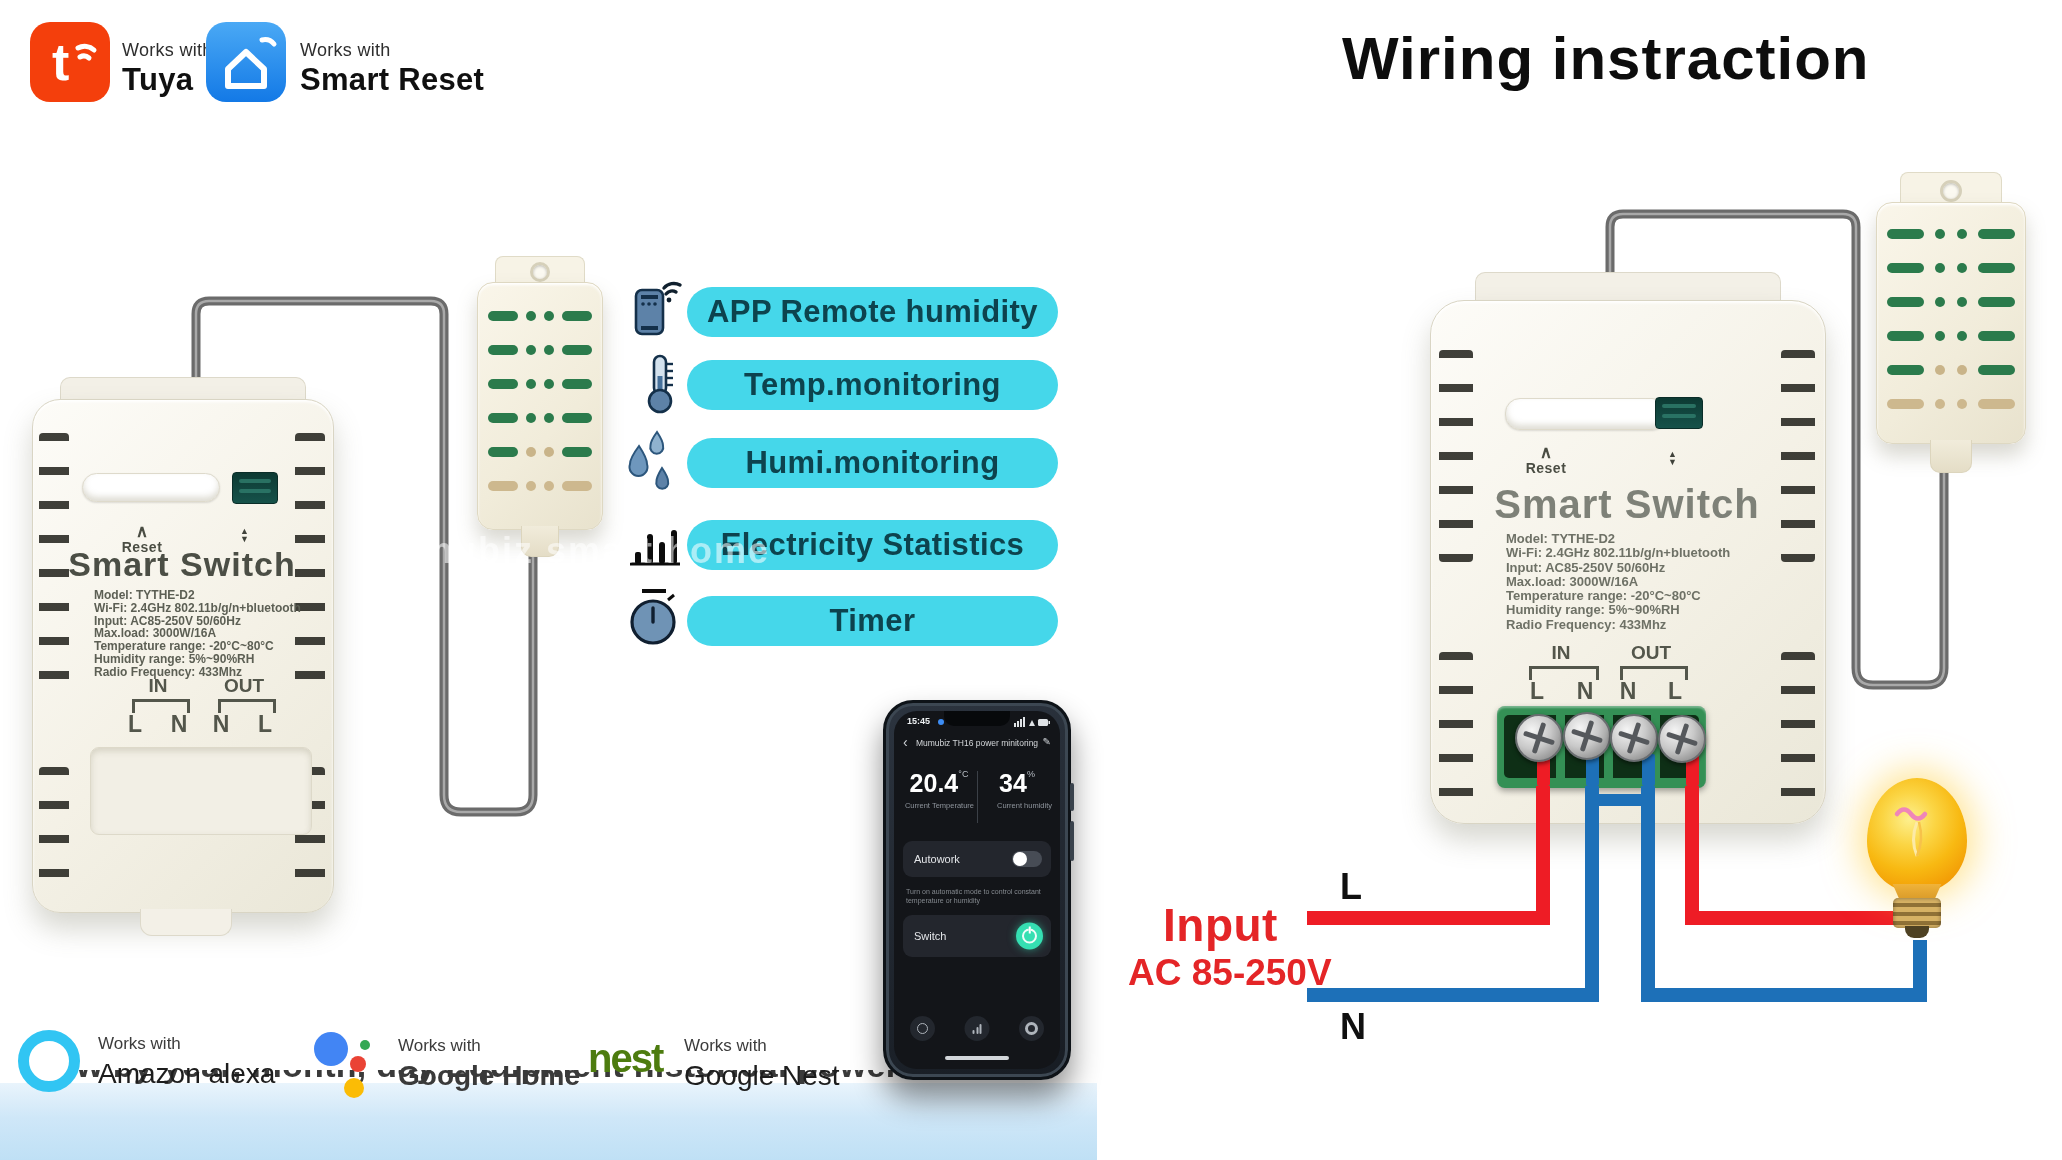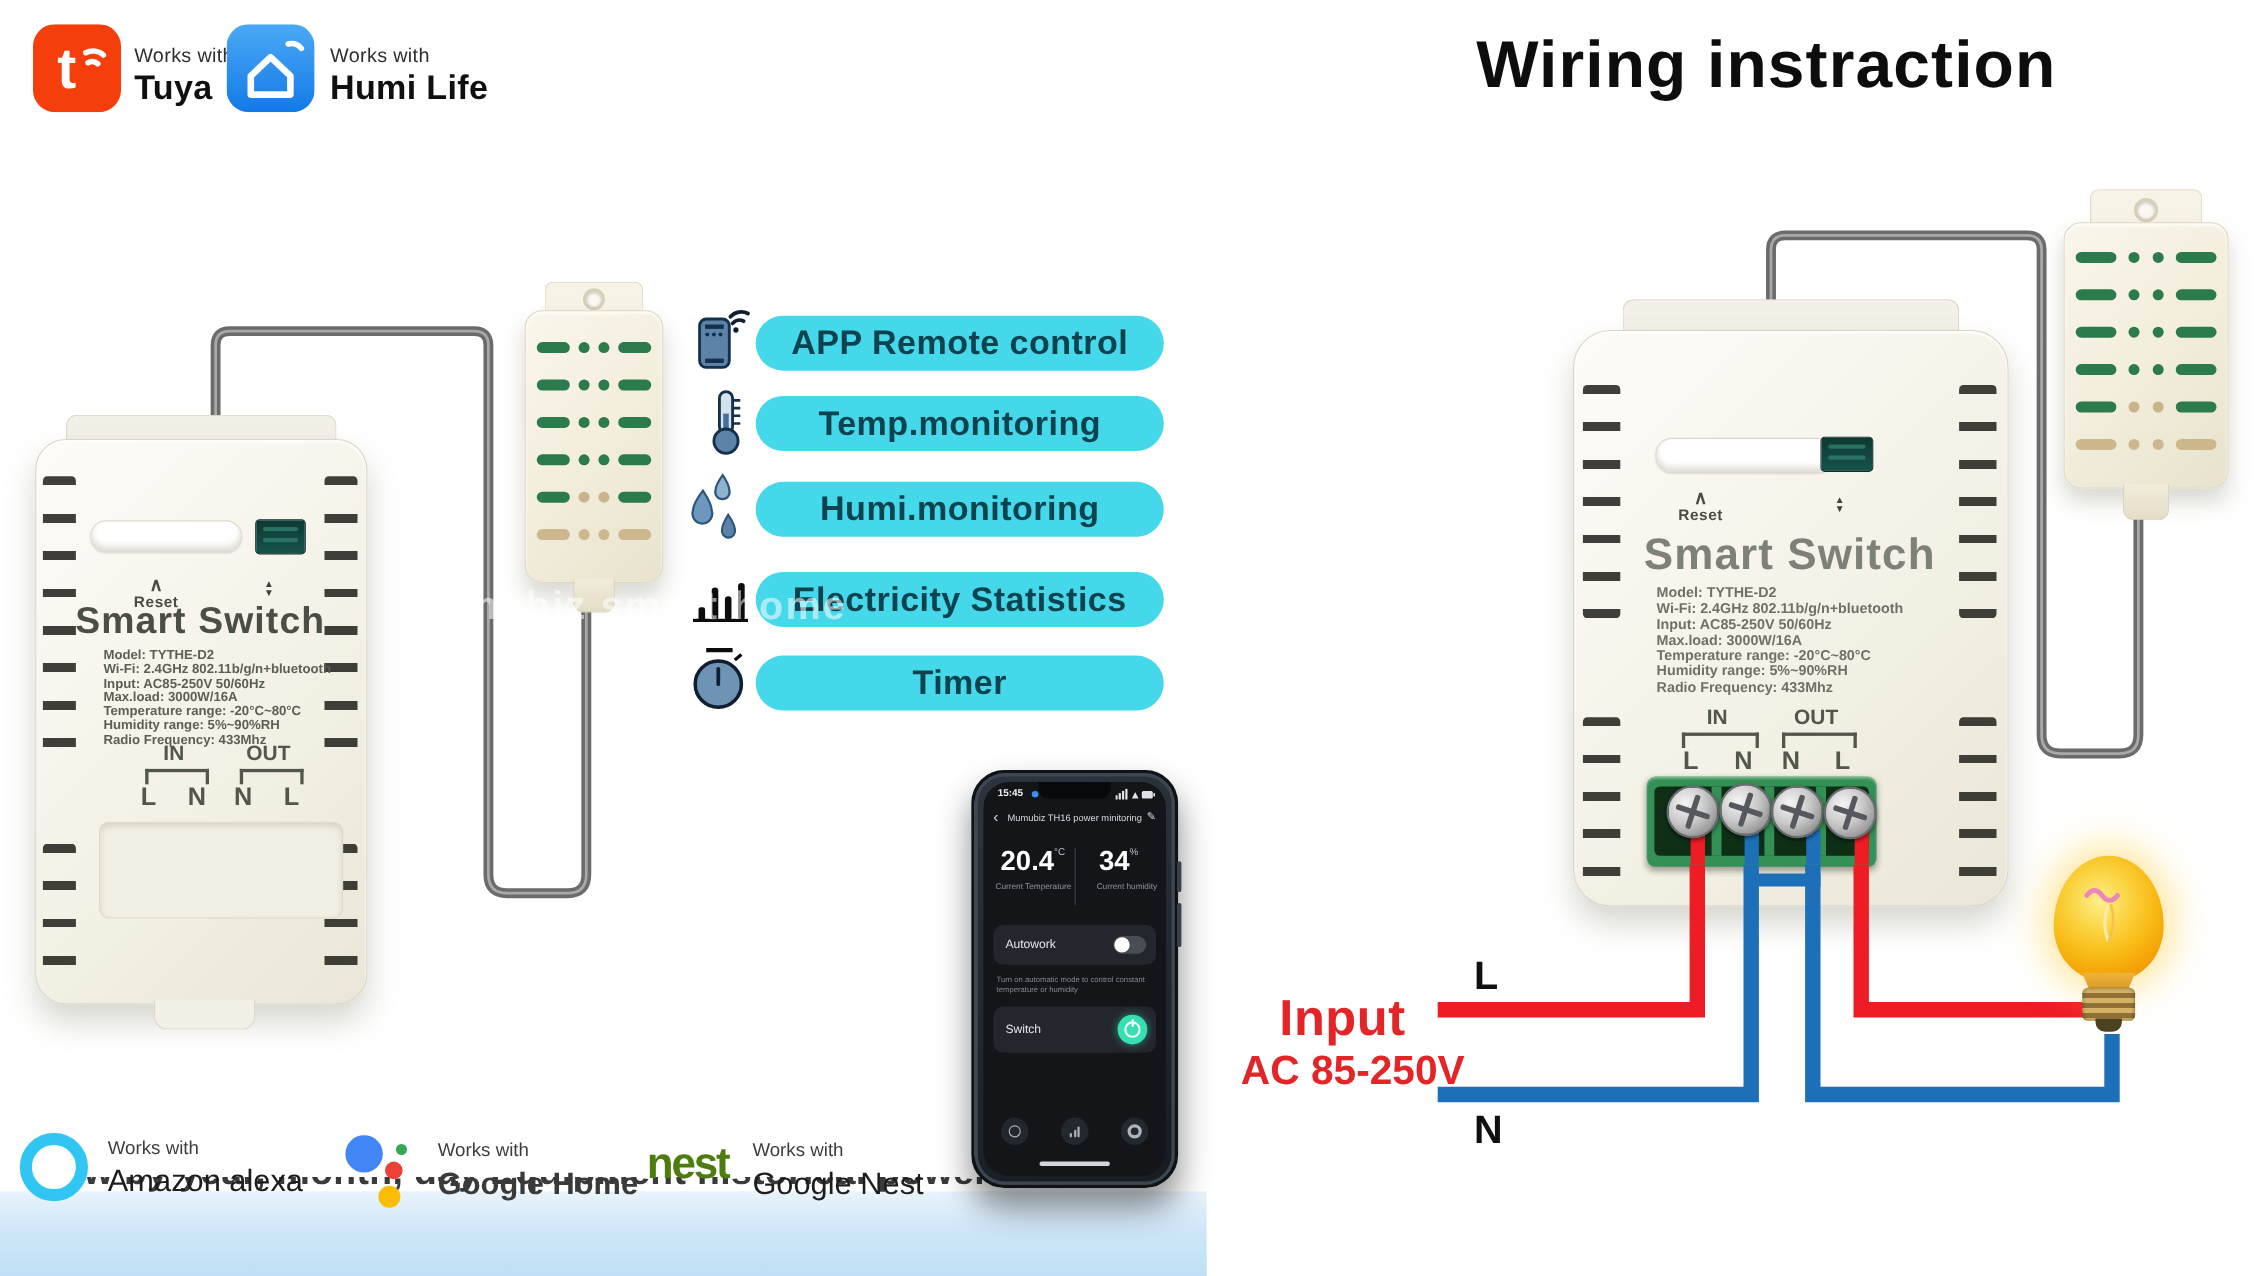--- a/index.html
+++ b/index.html
@@ -154,21 +154,21 @@
     <defs>
         <linearGradient id="slg" x1="0" y1="0" x2="0" y2="1">
       <stop offset="0" stop-color="#4aa9f5"></stop>
           <stop offset="1" stop-color="#1379e6"></stop>
     </linearGradient>
       </defs>
     <path d="M22 47 L40 30 L58 47 V64 H22 Z" stroke="#fff" stroke-width="6" fill="none" stroke-linejoin="round"></path>
     <path d="M56 18 A12 12 0 0 1 68 22" stroke="#fff" stroke-width="5" fill="none" stroke-linecap="round"></path>
   </svg>
   <div class="abs works-with" style="left:300px;top:40px;">Works with</div>
-  <div class="abs brand-name" style="left:300px;top:62px;">Humi Life</div>
+  <div class="abs brand-name" style="left:300px;top:62px;">Smart Reset</div>
 
   <div class="abs" style="left:477px;top:256px;width:124px;height:300px;">
     <div class="abs sens-tab" style="left:18px;top:0;width:88px;height:34px;"></div>
     <div class="abs sens-hole" style="left:53px;top:6px;width:14px;height:14px;"></div>
     <div class="abs sens-body" style="left:0;top:26px;width:124px;height:246px;">
       <div class="srow" style="top:28px;">
           <i class="slot"></i>
           <i class="dot"></i>
           <i class="dot"></i>
           <i class="slot"></i>
@@ -286,21 +286,21 @@
     <rect x="45" y="18" width="6" height="34" rx="3" fill="#0c0c0c"></rect>
   </svg>
   <svg class="abs" style="left:626px;top:586px;" width="58" height="64" viewBox="0 0 58 64">
     <line x1="16" y1="5" x2="40" y2="5" stroke="#0c0c0c" stroke-width="4"></line>
     <line x1="42" y1="14" x2="48" y2="9" stroke="#0c0c0c" stroke-width="3"></line>
     <circle cx="27" cy="36" r="21" fill="#6f93b5" stroke="#101f30" stroke-width="3.2"></circle>
     <line x1="27" y1="36" x2="27" y2="22" stroke="#101f30" stroke-width="3.4" stroke-linecap="round"></line>
   </svg>
 
   <div class="abs badge" style="left:687px;top:287px;">
-      <span>APP Remote control</span>
+      <span>APP Remote humidity</span>
     </div>
   <div class="abs badge" style="left:687px;top:360px;">
       <span>Temp.monitoring</span>
     </div>
   <div class="abs badge" style="left:687px;top:438px;">
       <span>Humi.monitoring</span>
     </div>
   <div class="abs badge" style="left:687px;top:520px;">
       <span>Electricity Statistics</span>
     </div>

